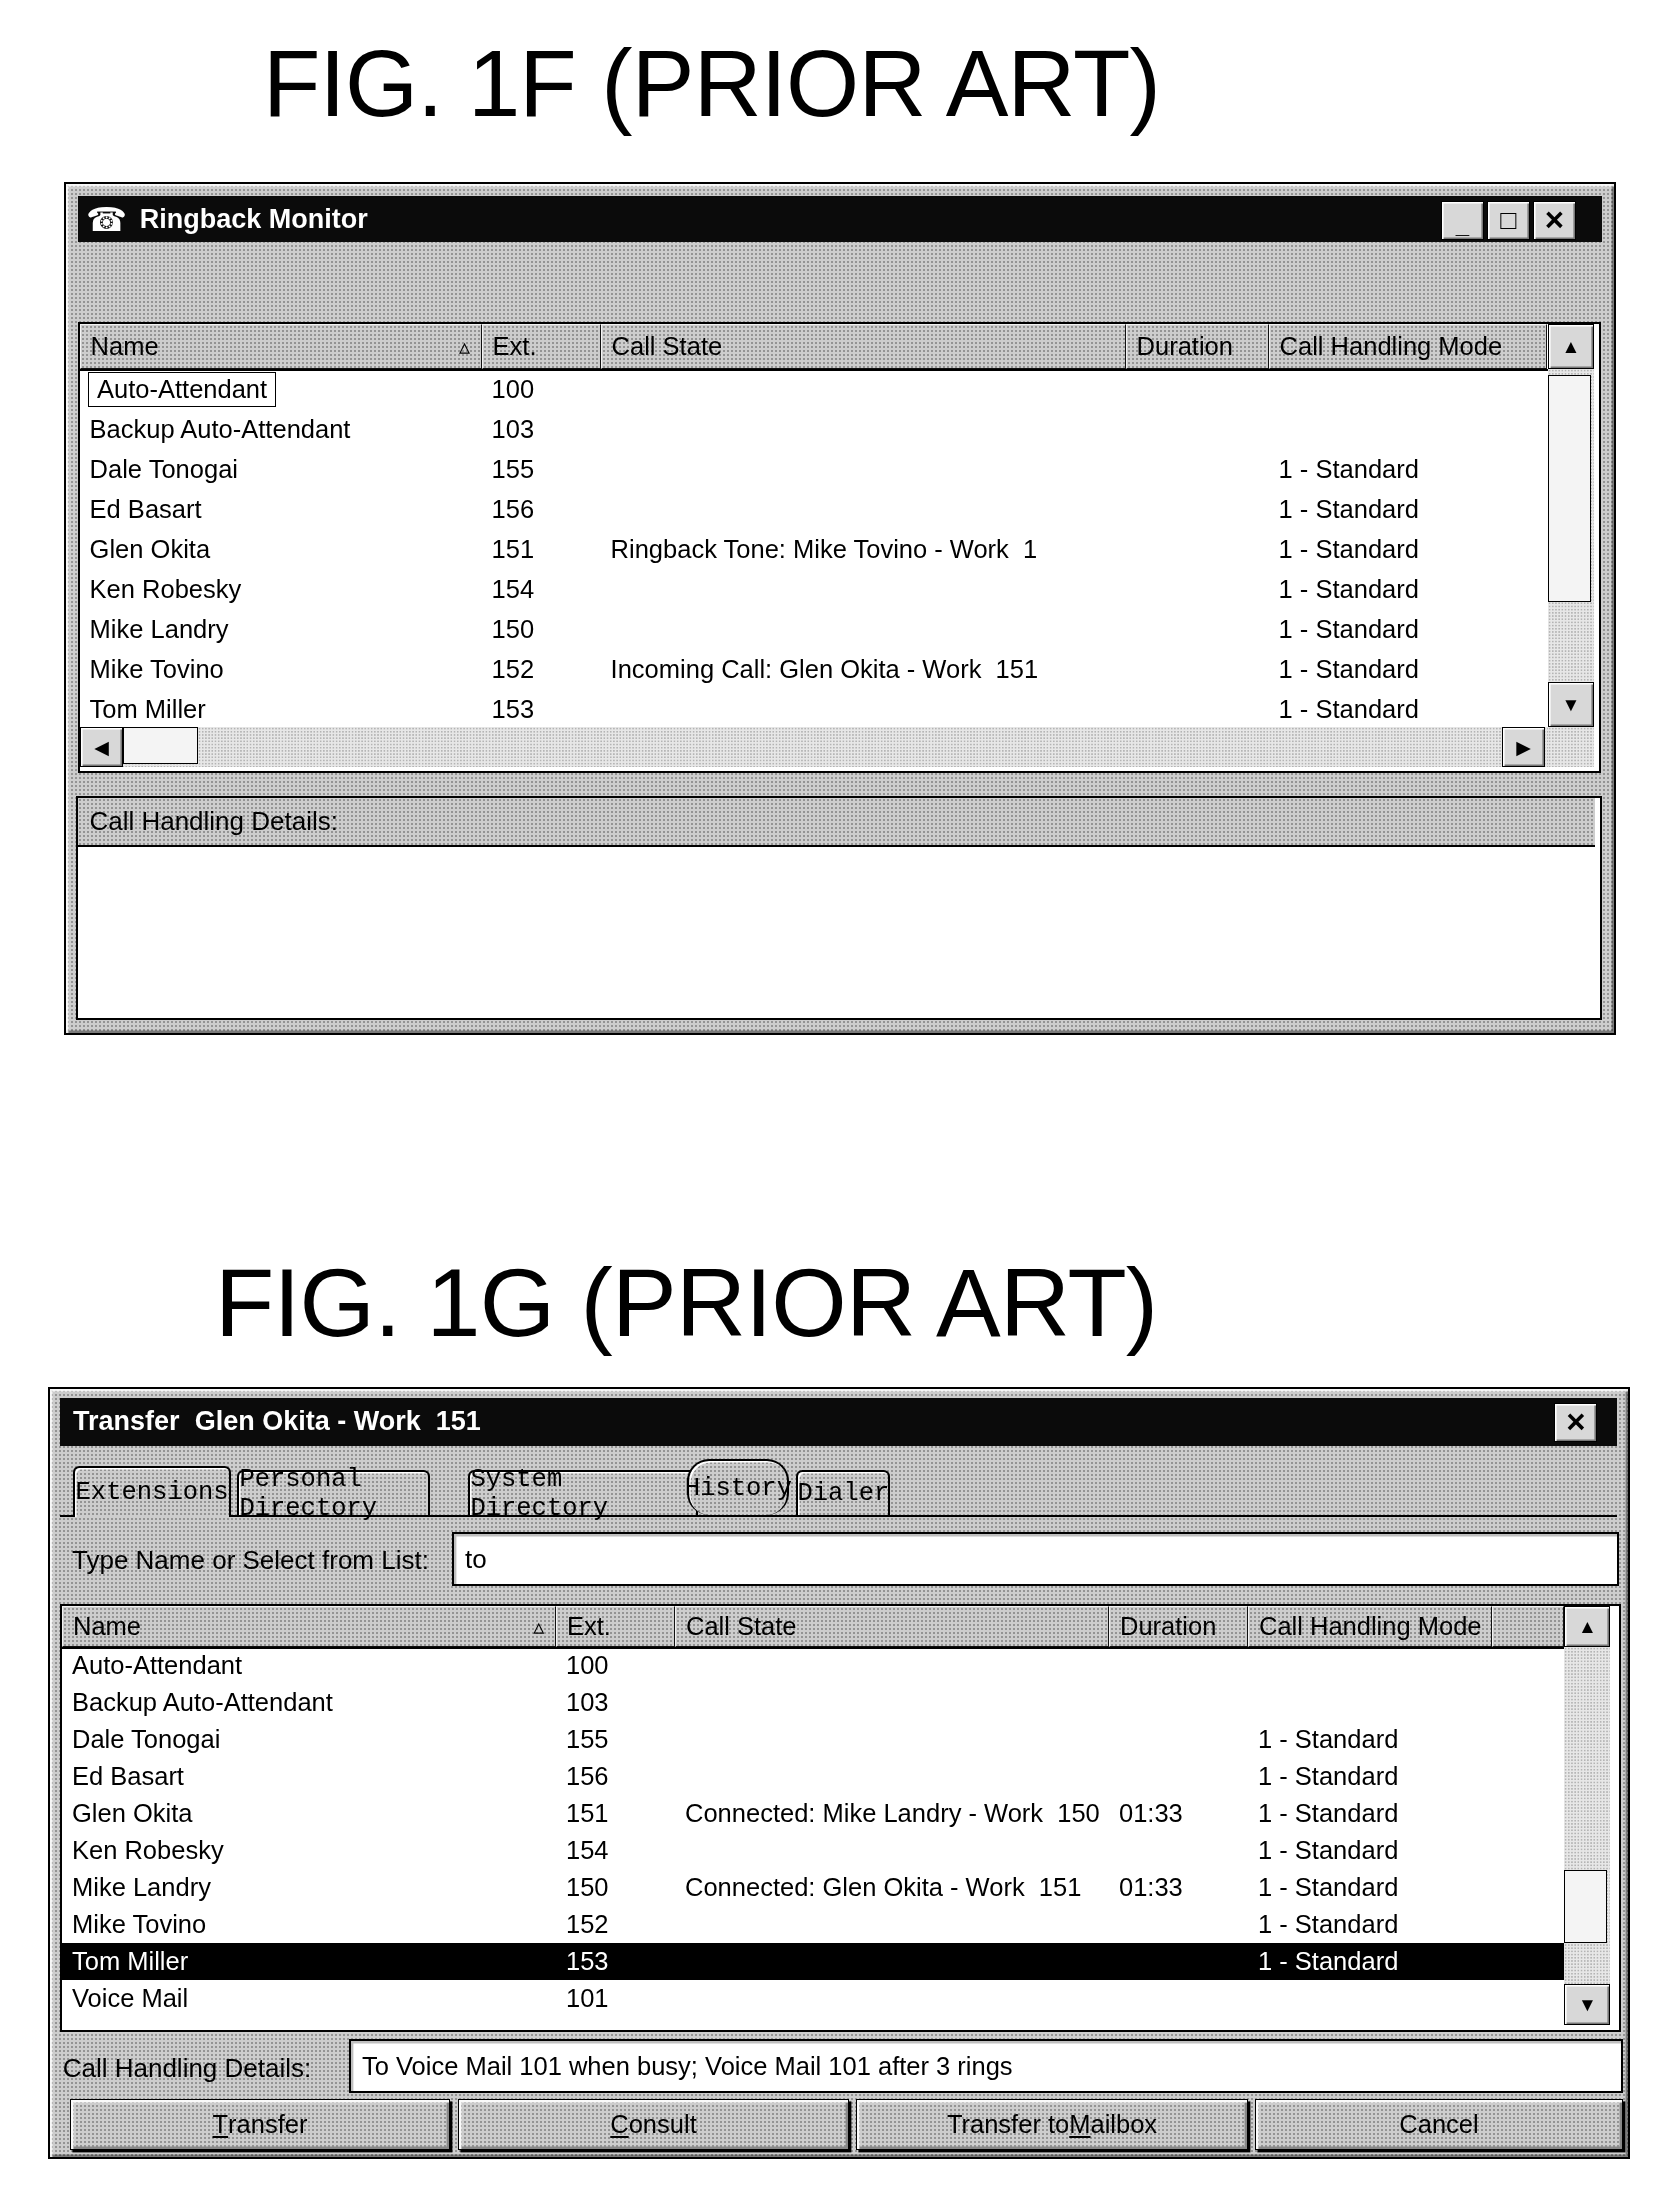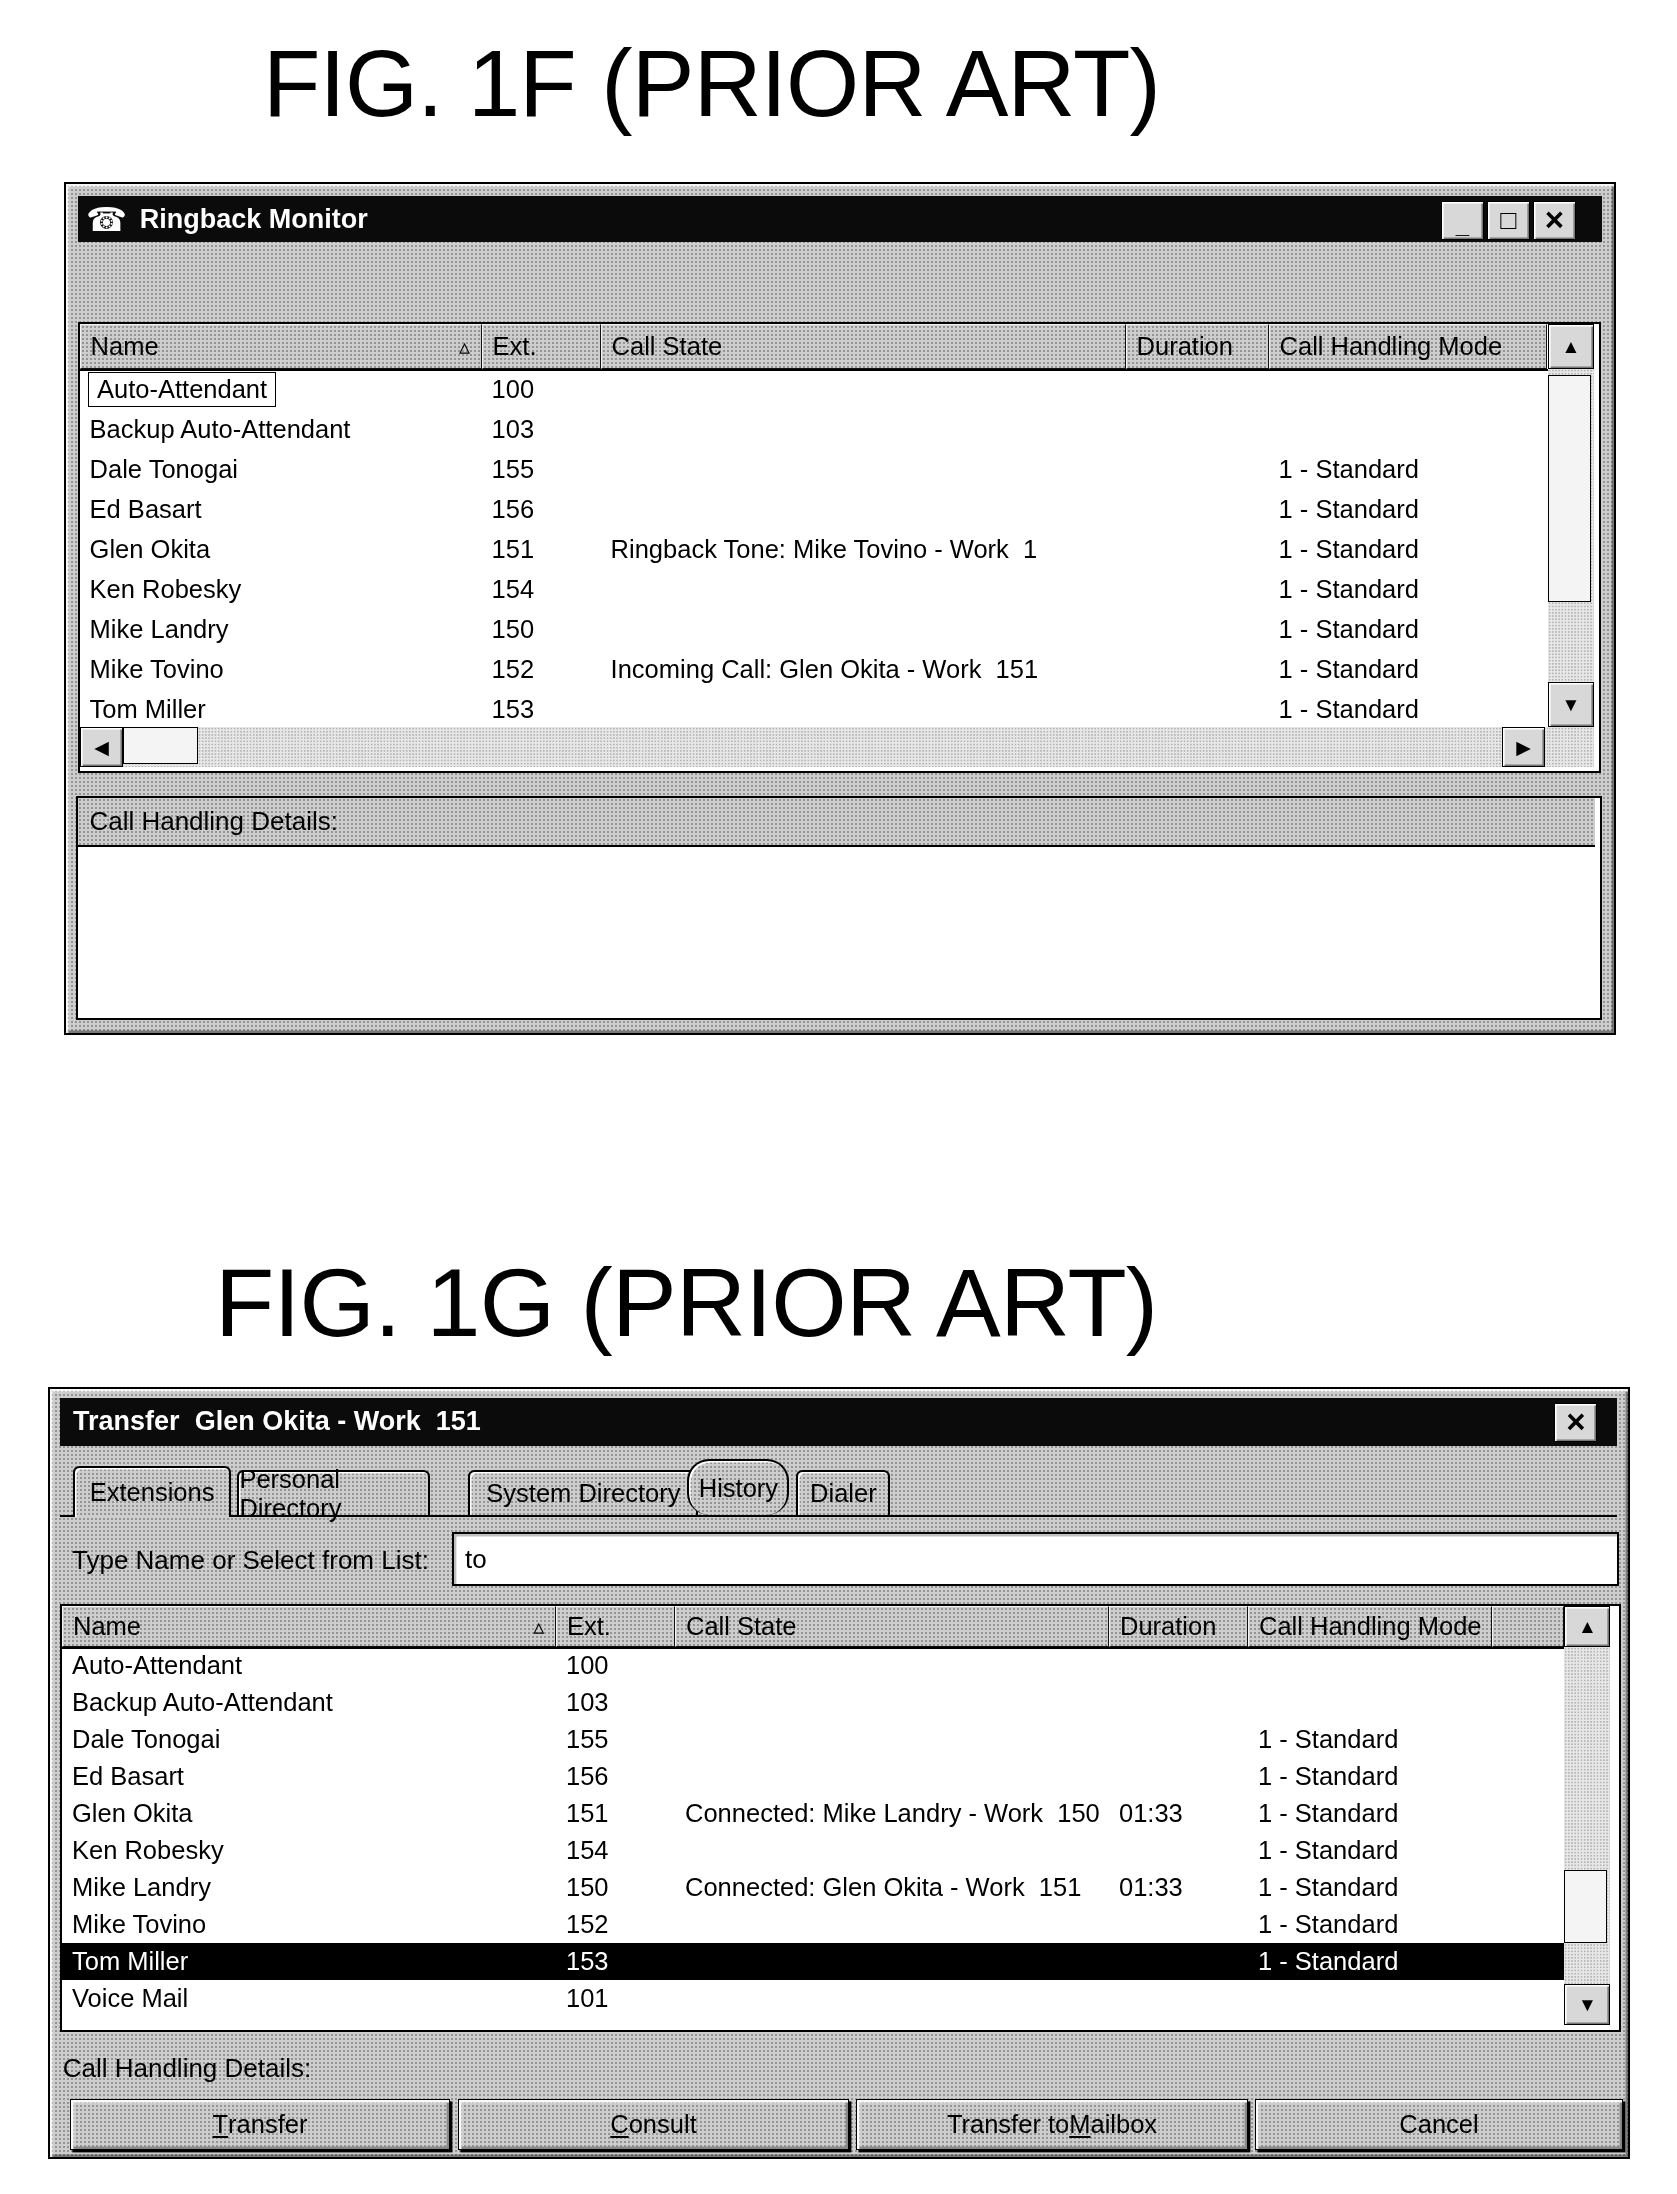--- a/index.html
+++ b/index.html
@@ -37,21 +37,21 @@
   .focusbox{display:inline-block;border:1.6px solid #000;padding:0 8px;line-height:33px;margin-left:-1.6px;}
   .sbtn{position:absolute;background:#d8d8d8;border:1.6px solid #000;box-shadow:inset 1.6px 1.6px 0 #fff,inset -1.6px -1.6px 0 #777;
         display:flex;align-items:center;justify-content:center;font-size:19px;box-sizing:border-box;color:#000;}
   .thumb{position:absolute;background:#f4f4f4;border:1.6px solid #000;box-sizing:border-box;}
   .detailsframe{position:absolute;border:2.4px solid #000;background:#fff;}
   .detailsband{position:absolute;border-bottom:2.4px solid #000;display:flex;align-items:center;
                font-size:26px;padding-left:11px;box-sizing:border-box;}
   .tabs{position:absolute;border-bottom:2.4px solid #000;}
   .tab{position:absolute;border:2.4px solid #000;border-bottom:none;border-radius:6.4px 6.4px 0 0;
        box-shadow:inset 1.6px 1.6px 0 #fff;display:flex;align-items:center;justify-content:center;
-       font-size:25.5px;box-sizing:border-box;}
+       font-size:25.5px;box-sizing:border-box;font-family:Liberation Mono, monospace;}
   .tab.active{z-index:3;}
   .sunk{border:2.4px solid #000;background:#fff;box-shadow:inset 2.4px 2.4px 0 rgba(0,0,0,.25);}
   .lbl{position:absolute;font-size:26px;white-space:pre;}
   .pbtn{position:absolute;height:49px;border:1.6px solid #000;
         box-shadow:inset 2.4px 2.4px 0 #fafafa,inset -2.4px -2.4px 0 #888,2.4px 2.4px 0 #000;
         display:flex;align-items:center;justify-content:center;font-size:25.5px;}
   input.fld{position:absolute;font-family:"Liberation Sans",sans-serif;font-size:26px;padding:0 11px;outline:none;box-sizing:border-box;}
 </style>
 </head>
 <body>
@@ -184,20 +184,21 @@
 
       <div class="track abs" style="left:1502px;top:41px;width:46px;height:337px;">
         <div class="thumb" style="left:0;top:223px;width:43px;height:73px;"></div>
       </div>
       <div class="sbtn" style="left:1502px;top:378px;width:46px;height:41px;">
           <span>▼</span>
         </div>
     </div>
 
     <div class="lbl" style="left:12.7px;top:664px;">Call Handling Details:</div>
+    <div class="sunk abs" style="left:299px;top:650px;width:1274px;height:54px;display:flex;align-items:center;padding-left:11px;box-sizing:border-box;font-size:25.5px;white-space:pre;">To Voice Mail 101 when busy; Voice Mail 101 after 3 rings</div>
 
     <div class="pbtn dither" style="left:20px;top:710px;width:378px;"><u>T</u>ransfer</div>
     <div class="pbtn dither" style="left:408px;top:710px;width:389px;"><u>C</u>onsult</div>
     <div class="pbtn dither" style="left:806px;top:710px;width:390px;">Transfer to <u>M</u>ailbox</div>
     <div class="pbtn dither" style="left:1205px;top:710px;width:366px;">Cancel</div>
   </div>
 
 </div>
 
 

